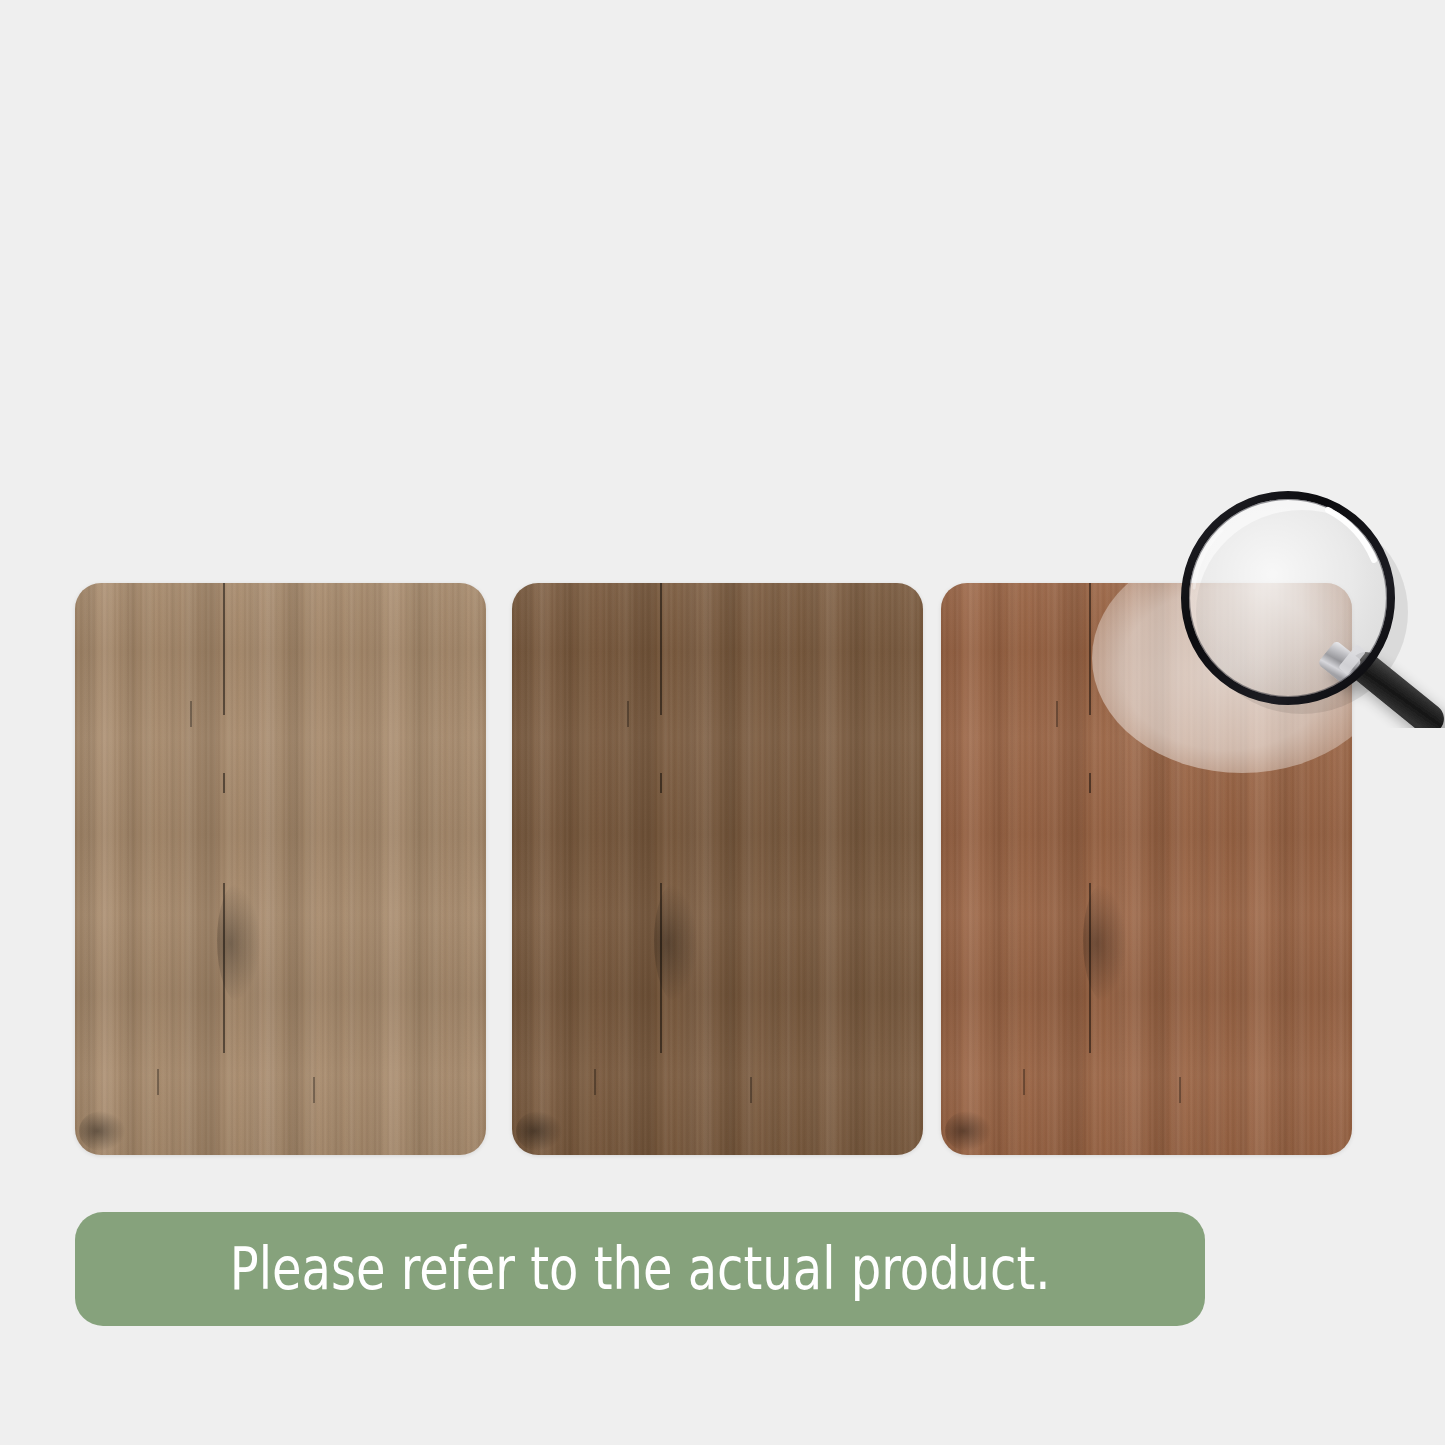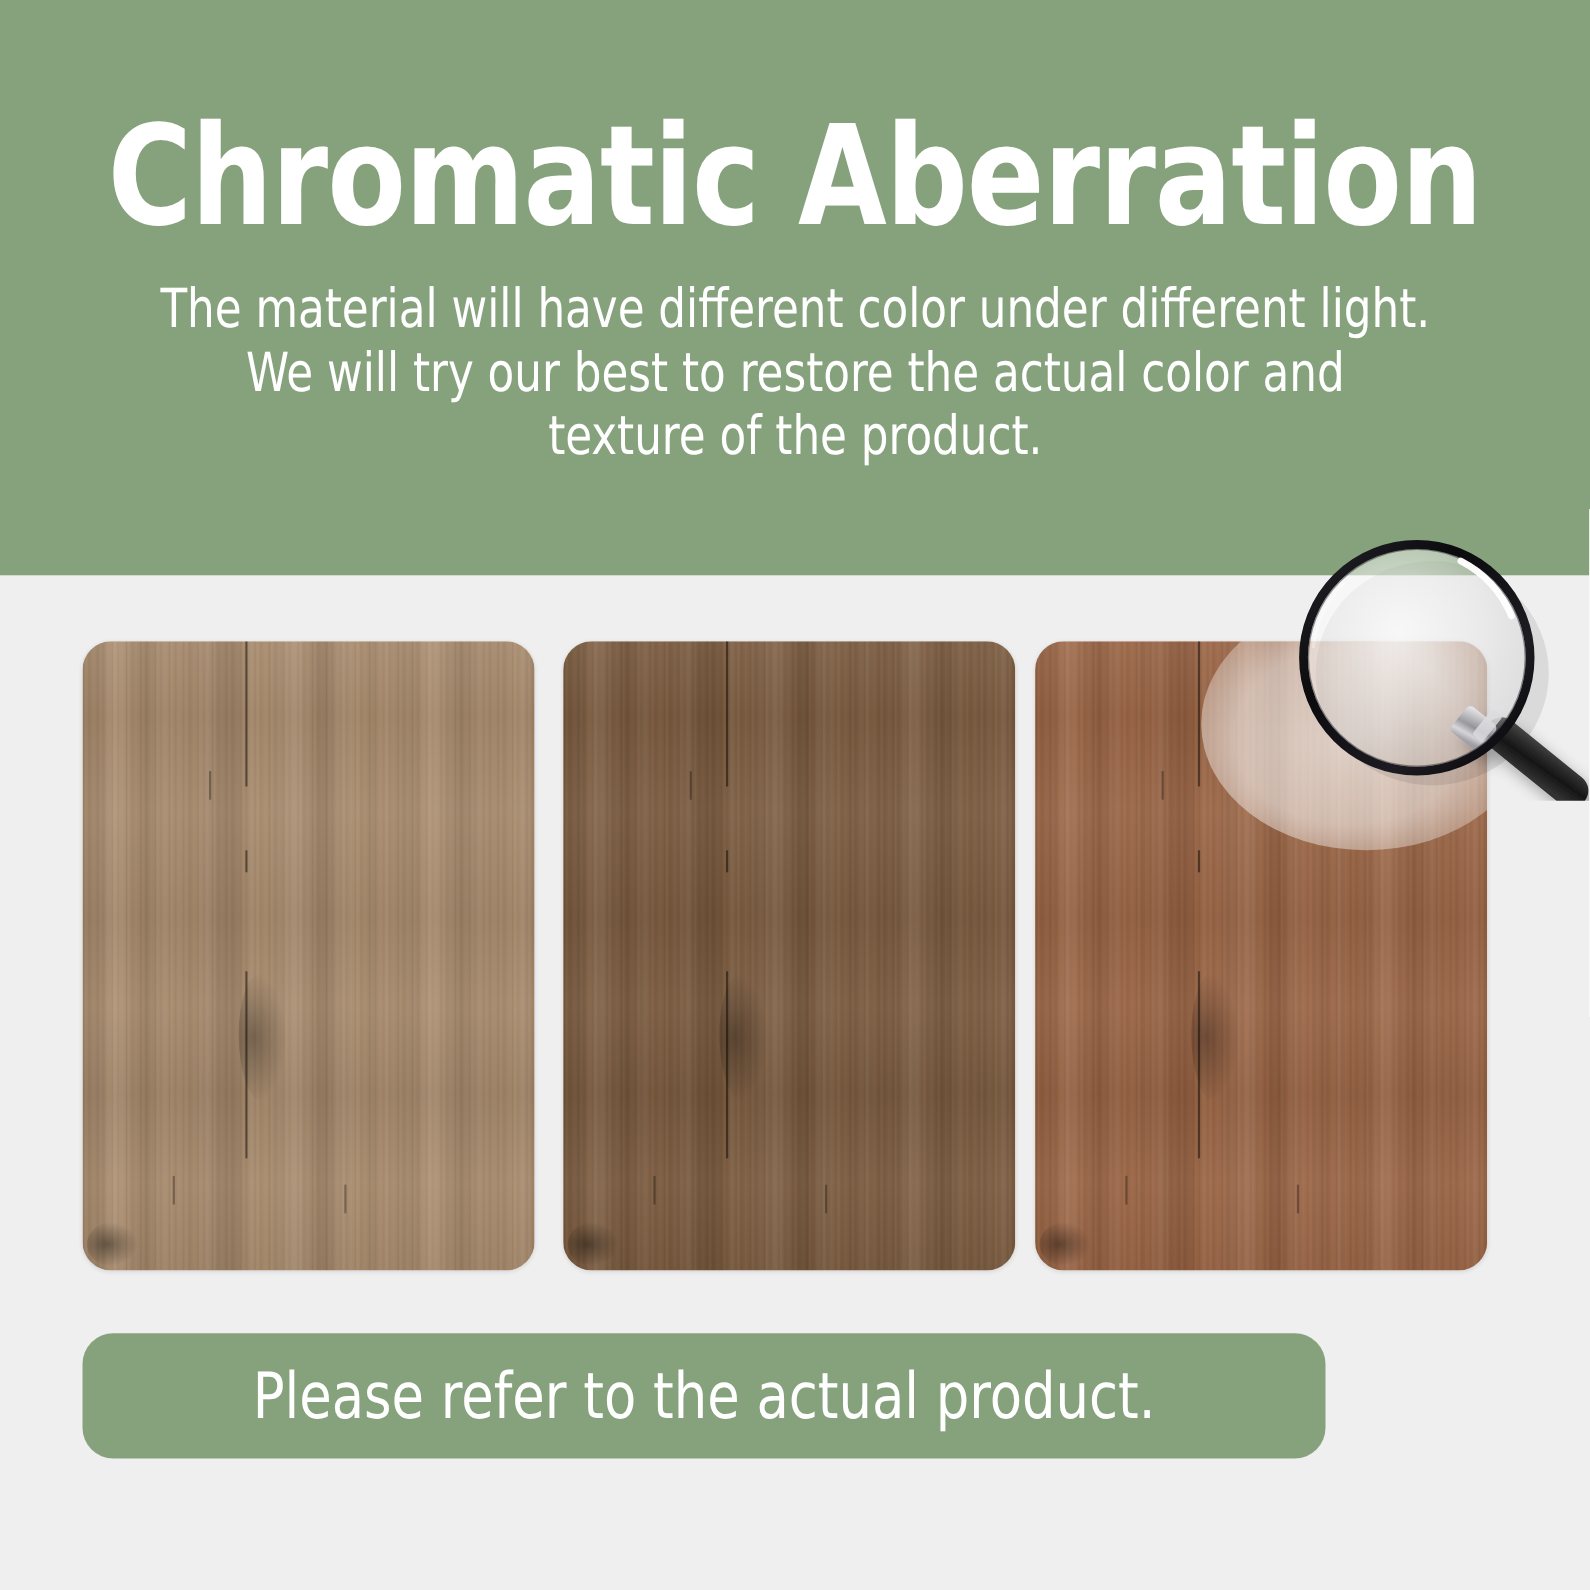--- a/index.html
+++ b/index.html
@@ -182,28 +182,20 @@
     line-height: 62px;
     transform: scaleX(0.92);
     white-space: nowrap;
   }
 </style>
 </head>
 <body>
 
 <div id="page">
 
-  <div id="header">
-    <div id="title">Chromatic Aberration</div>
-    <div id="subtitle">
-      <span class="ln">The material will have different color under different light.</span>
-      <span class="ln">We will try our best to restore the actual color and</span>
-      <span class="ln">texture of the product.</span>
-    </div>
-  </div>
 
   <div class="swatch" id="swatch-1">
     <div class="grain" style="background:#a88a6b;">
       <div class="bands"></div>
       <div class="fine"></div>
       <div class="mottle"></div>
       <div class="crack c1"></div>
       <div class="crack c2"></div>
       <div class="crack c3"></div>
       <div class="knot"></div>

